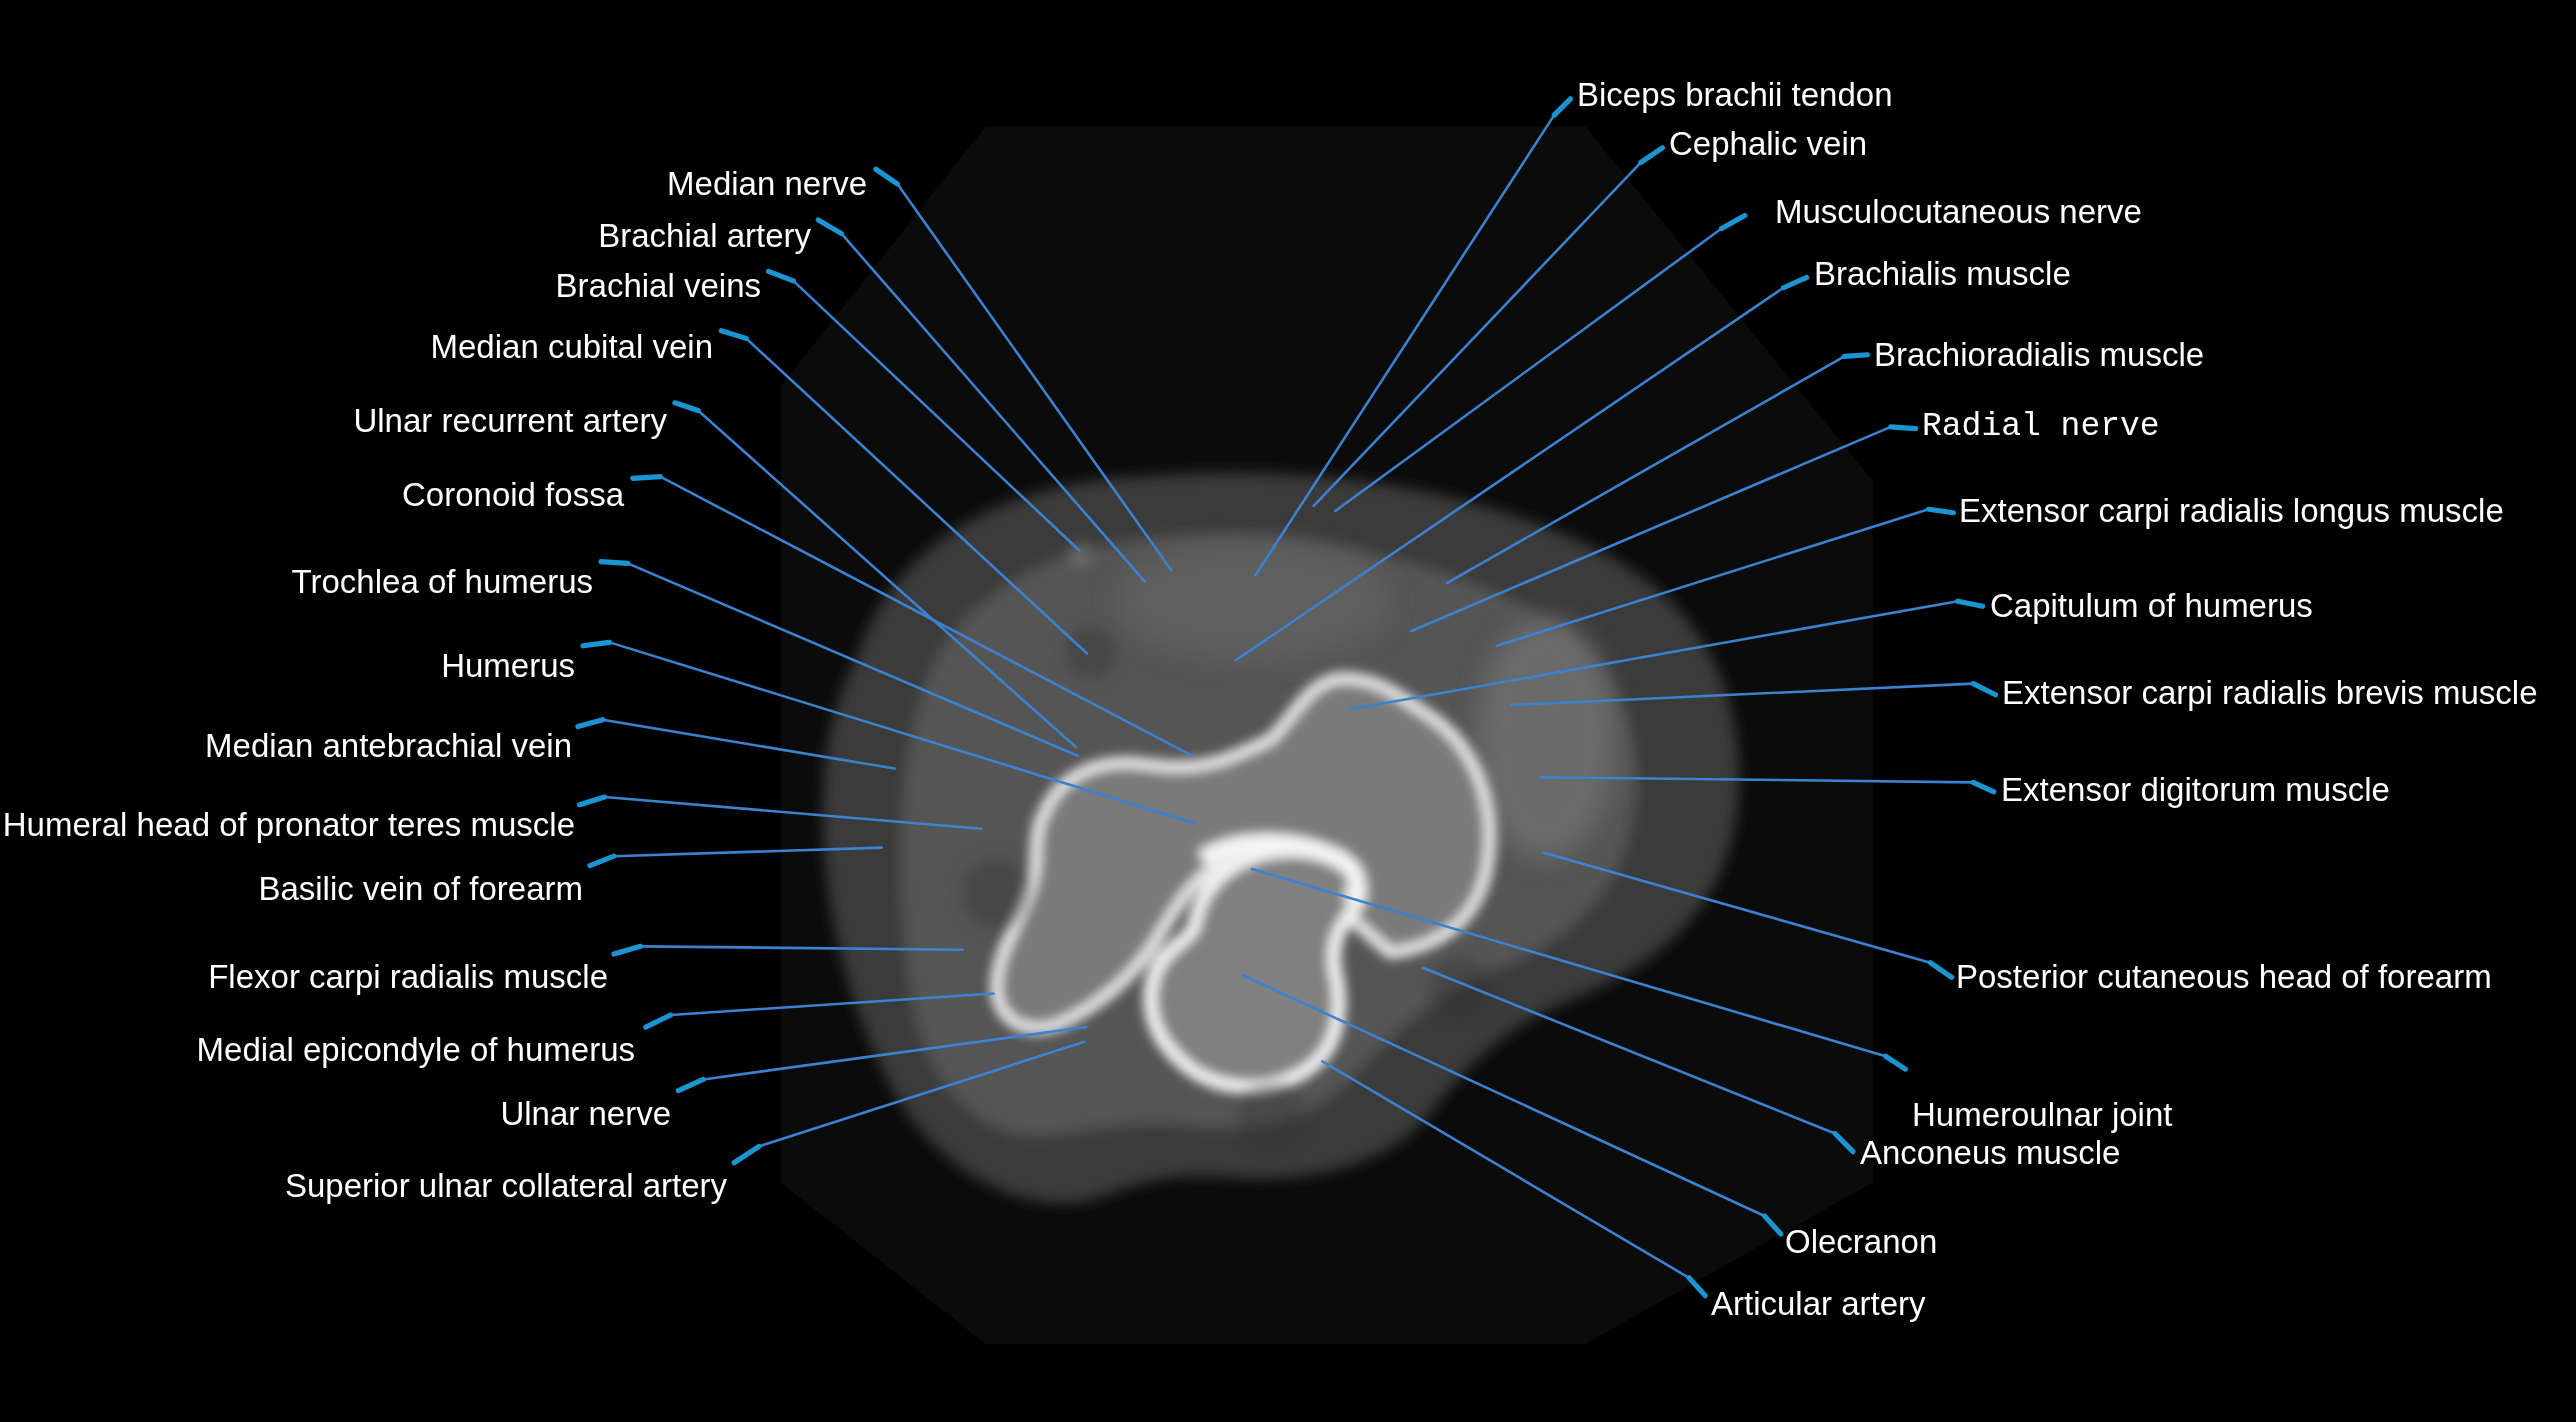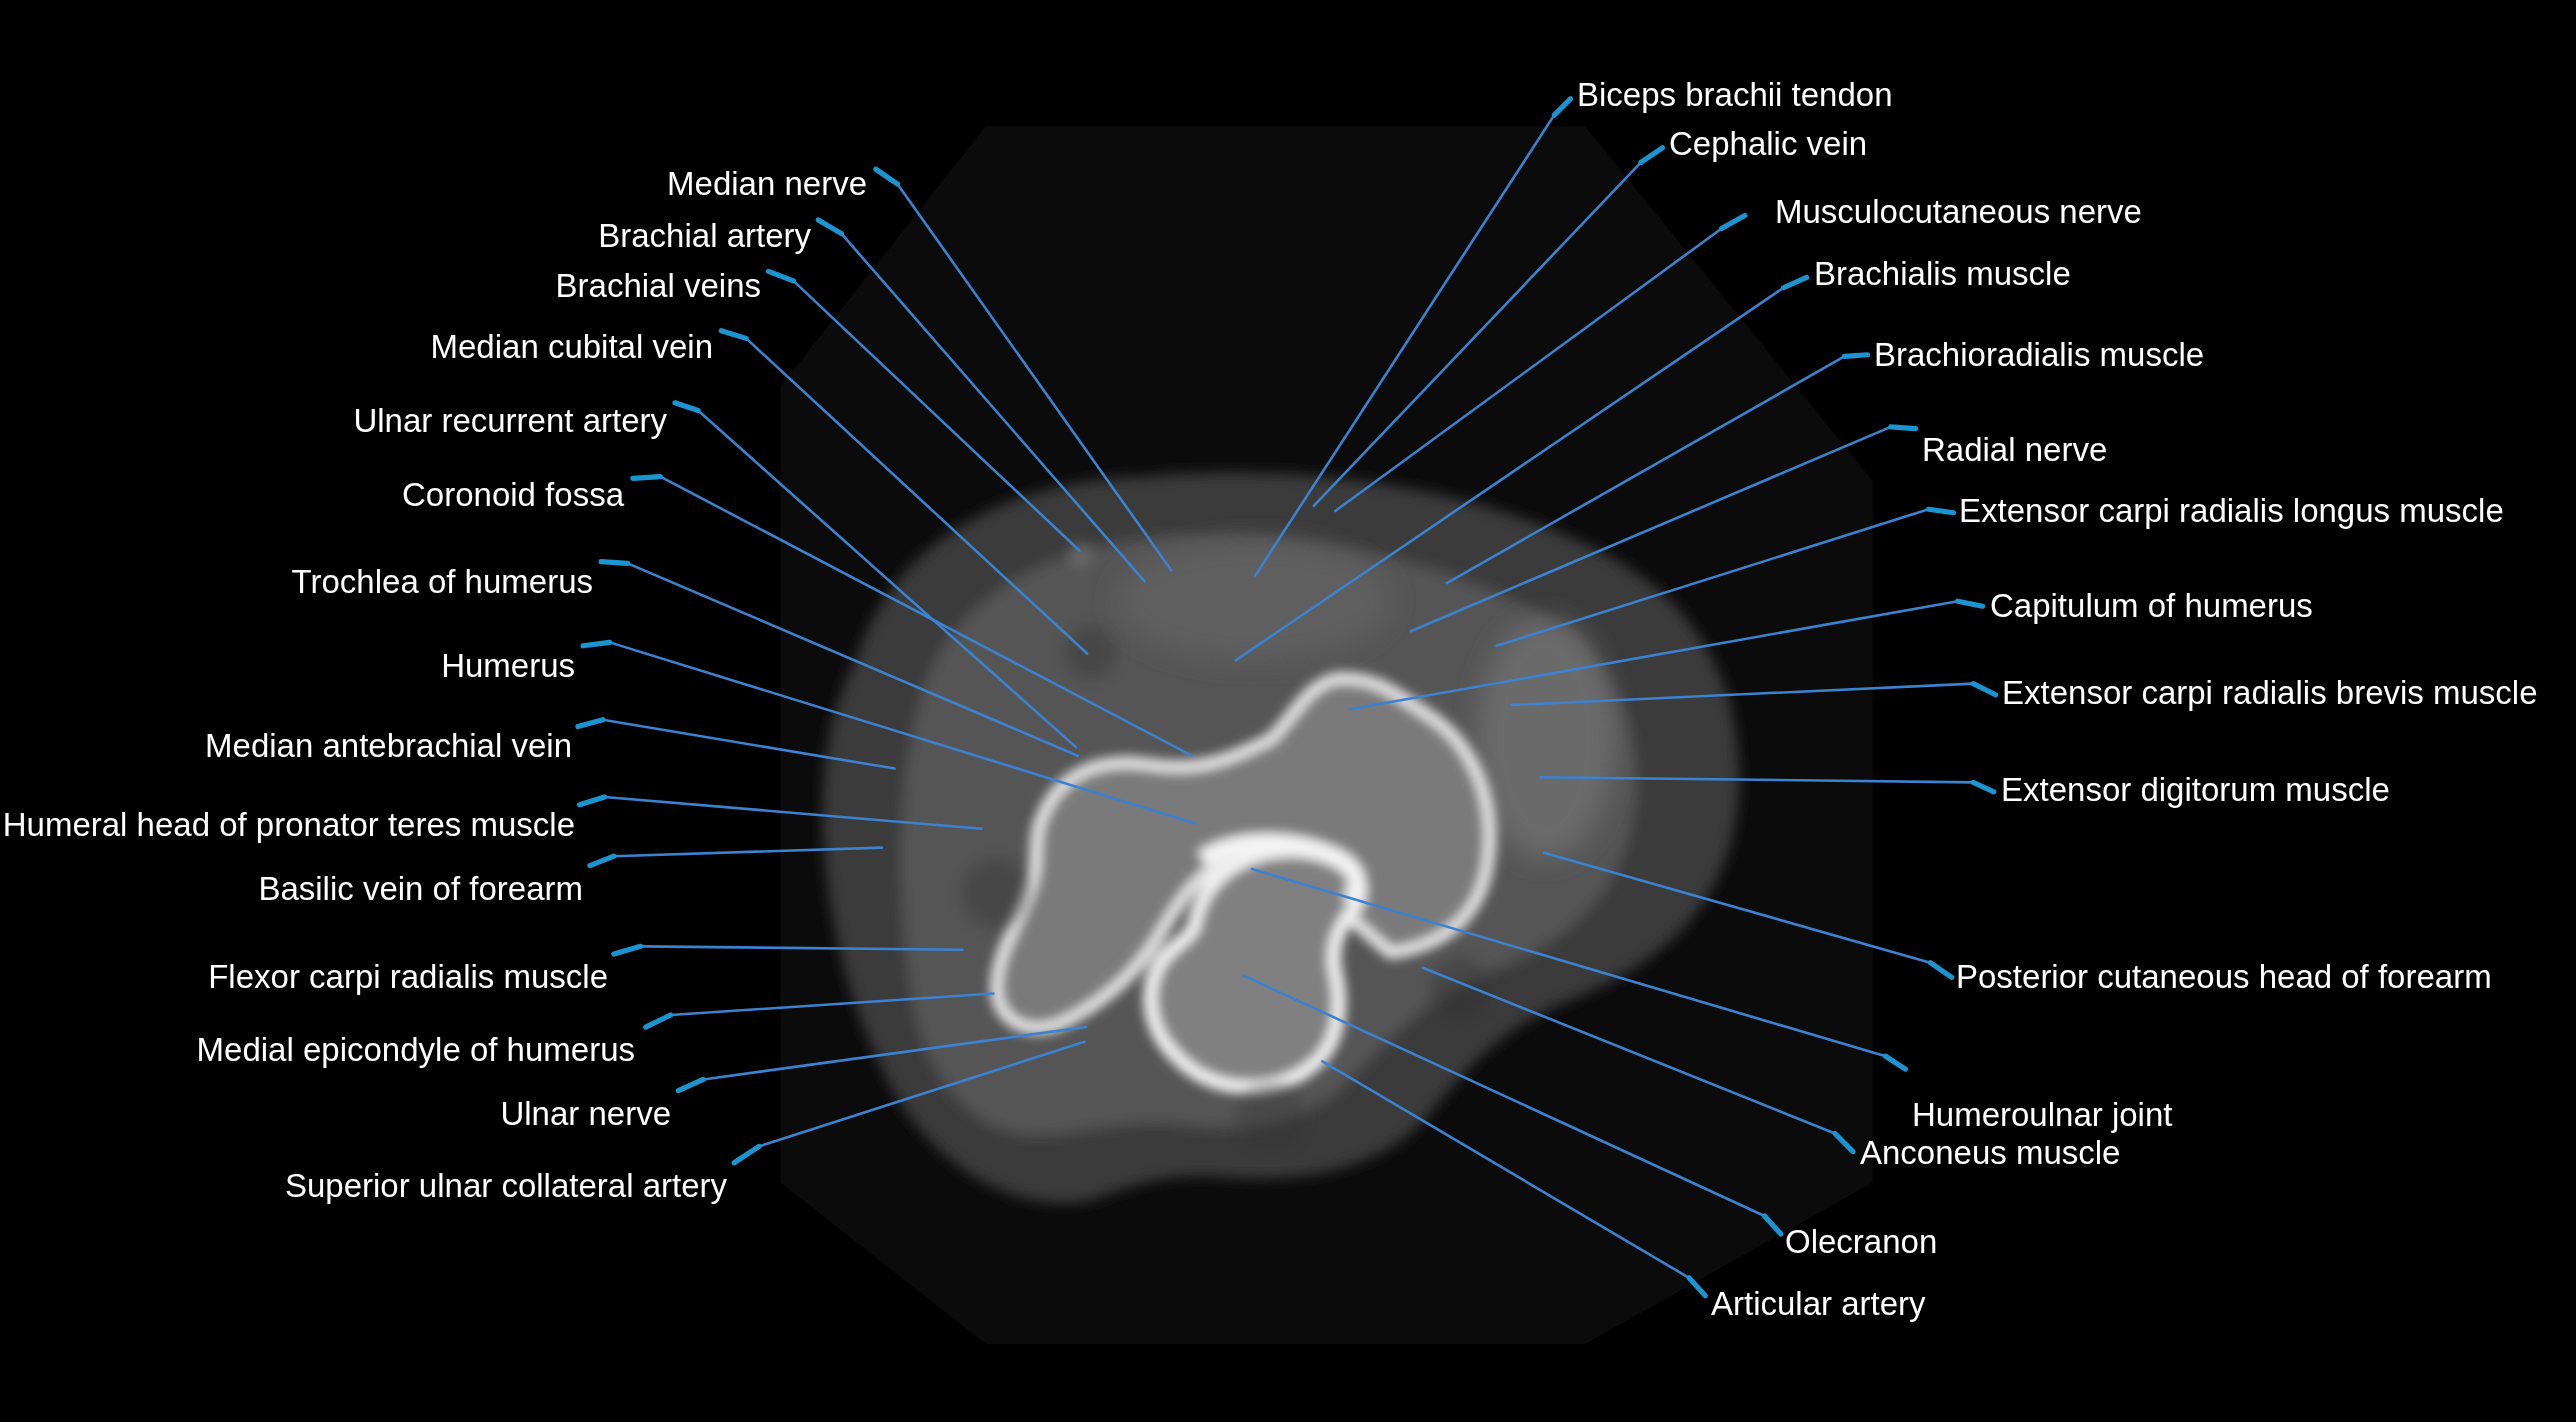--- a/index.html
+++ b/index.html
@@ -152,21 +152,21 @@
       <div class="label left" style="top: 1030px; right: 1941px; text-align: right;">Medial epicondyle of humerus</div>
       <div class="label left" style="top: 1094px; right: 1905px;">Ulnar nerve</div>
       <div class="label left" style="top: 1166px; right: 1849px; text-align: center;">Superior ulnar collateral artery</div>
     </div>
   <div id="labels-right">
       <div class="label right" style="top: 95px; left: 1577px;">Biceps brachii tendon</div>
       <div class="label right" style="top: 144px; left: 1669px;">Cephalic vein</div>
       <div class="label right" style="top: 212px; left: 1751px; margin-left: 24px;">Musculocutaneous nerve</div>
       <div class="label right" style="top: 274px; left: 1814px;">Brachialis muscle</div>
       <div class="label right" style="top: 355px; left: 1874px;">Brachioradialis muscle</div>
-      <div class="label right" style="top: 450px; left: 1922px;">Radial nerve</div>
+      <div class="label right" style="top: 427px; left: 1922px; font-family: Liberation Mono, monospace;">Radial nerve</div>
       <div class="label right" style="top: 511px; left: 1959px;">Extensor carpi radialis longus muscle</div>
       <div class="label right" style="top: 606px; left: 1990px;">Capitulum of humerus</div>
       <div class="label right" style="top: 693px; left: 2002px;">Extensor carpi radialis brevis muscle</div>
       <div class="label right" style="top: 790px; left: 2001px;">Extensor digitorum muscle</div>
       <div class="label right" style="top: 977px; left: 1956px;">Posterior cutaneous head of forearm</div>
       <div class="label right" style="top: 1071px; left: 1912px; margin-top: 44px;">Humeroulnar joint</div>
       <div class="label right" style="top: 1153px; left: 1860px;">Anconeus muscle</div>
       <div class="label right" style="top: 1242px; left: 1785px;">Olecranon</div>
       <div class="label right" style="top: 1304px; left: 1711px;">Articular artery</div>
     </div>

